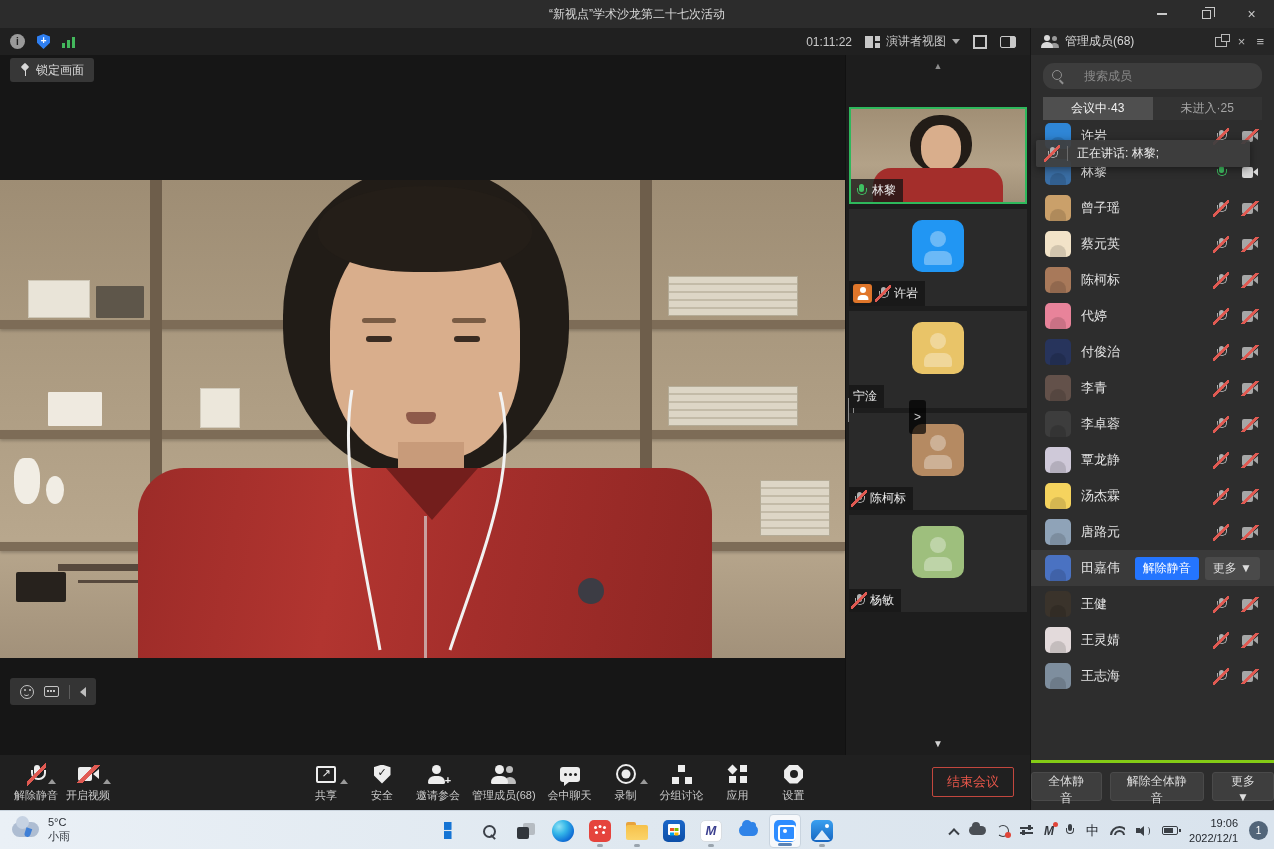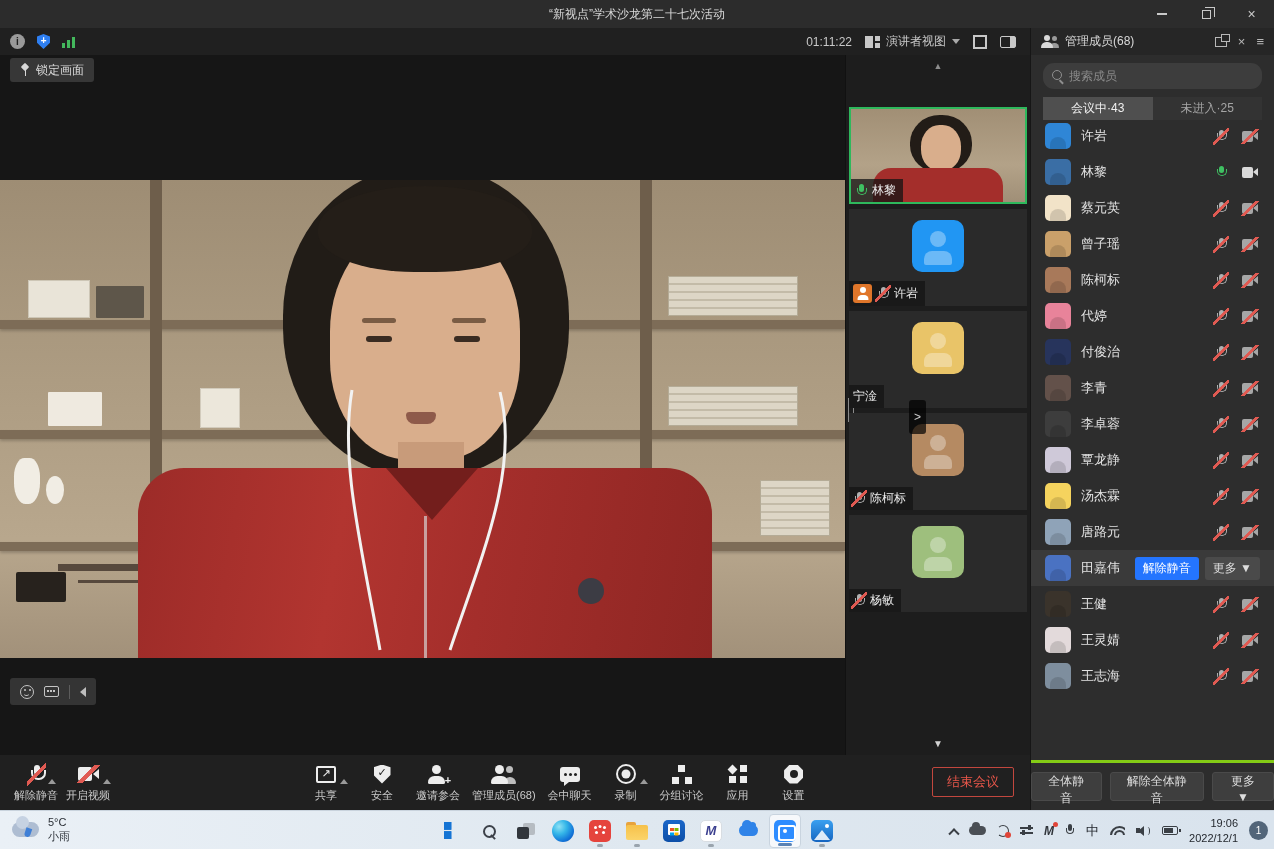--- a/index.html
+++ b/index.html
@@ -135,21 +135,21 @@
   .panel { position:absolute; left:1030px; top:28px; width:244px; height:782px; background:#2d2d2d; border-left:1px solid #161616; }
   .panel-header { height:27px; background:#262626; display:flex; align-items:center; padding:0 10px; gap:6px; color:#d9d9d9; font-size:12px; }
   .i-members-sm { position:relative; width:18px; height:13px; }
   .i-members-sm::before { content:""; position:absolute; left:3px; top:0; width:6px; height:6px; border-radius:50%; background:#d9d9d9; }
   .i-members-sm::after { content:""; position:absolute; left:0; bottom:0; width:12px; height:6px; border-radius:6px 6px 1px 1px; background:#d9d9d9; }
   .i-members-sm .p2::before { content:""; position:absolute; right:2px; top:1px; width:5px; height:5px; border-radius:50%; background:#9a9a9a; }
   .i-members-sm .p2::after { content:""; position:absolute; right:0; bottom:0; width:9px; height:5px; border-radius:5px 5px 1px 1px; background:#9a9a9a; }
   .ph-icons { margin-left:auto; display:flex; align-items:center; gap:11px; color:#b8b8b8; font-size:13px; }
   .i-popout { width:12px; height:10px; border:1.5px solid #b8b8b8; position:relative; }
   .i-popout::after { content:""; position:absolute; right:-4px; top:-4px; width:7px; height:6px; border:1.5px solid #b8b8b8; background:#262626; }
-  .panel-search { margin:8px 12px 8px; height:26px; background:#3d3d3d; border-radius:11px; display:flex; align-items:center; gap:5px; padding:0 9px; }
+  .panel-search { margin:8px 12px 8px; height:26px; background:#3d3d3d; border-radius:11px; display:flex; align-items:center; gap:20px; padding:0 9px; }
   .i-search { width:12px; height:12px; position:relative; flex:none; }
   .i-search::before { content:""; position:absolute; left:0; top:0; width:8px; height:8px; border:1.5px solid #8f8f8f; border-radius:50%; }
   .i-search::after { content:""; position:absolute; right:0; bottom:0; width:5px; height:1.5px; background:#8f8f8f; transform:rotate(45deg); }
   .panel-search input { background:transparent; border:none; outline:none; color:#ddd; font-size:12px; width:100%; font-family:inherit; }
   .panel-search input::placeholder { color:#8a8a8a; }
   .tabs { margin:0 12px; height:23px; display:flex; background:#262626; }
   .tab { flex:1; display:flex; align-items:center; justify-content:center; font-size:12px; color:#a5a5a5; background:#333; }
   .tab.active { background:#4f4f4f; color:#f0f0f0; }
   .mlist { position:absolute; top:90px; left:0; right:0; bottom:50px; overflow:hidden; }
   .mrow { height:36px; display:flex; align-items:center; padding:0 14px; gap:10px; }
@@ -490,38 +490,38 @@
             <span class="wrap mic" data-state="on">
               <i class="icon-mic"></i>
             </span>
             <span class="wrap cam" data-state="on">
               <i class="icon-cam"></i>
             </span>
           </span>
         </div>
 
         <div class="mrow">
+          <span class="m-avatar" style="background: rgb(202, 160, 106);"></span>
+          <span class="m-name">曾子瑶</span>
+
+          <span class="m-icons">
+            <span class="wrap mic" data-state="muted">
+              <i class="icon-mic"></i>
+              <i class="slash"></i>
+            </span>
+            <span class="wrap cam" data-state="off">
+              <i class="icon-cam"></i>
+              <i class="slash"></i>
+            </span>
+          </span>
+        </div>
+
+        <div class="mrow">
           <span class="m-avatar" style="background: rgb(242, 227, 200);"></span>
           <span class="m-name">蔡元英</span>
-
-          <span class="m-icons">
-            <span class="wrap mic" data-state="muted">
-              <i class="icon-mic"></i>
-              <i class="slash"></i>
-            </span>
-            <span class="wrap cam" data-state="off">
-              <i class="icon-cam"></i>
-              <i class="slash"></i>
-            </span>
-          </span>
-        </div>
-
-        <div class="mrow">
-          <span class="m-avatar" style="background: rgb(202, 160, 106);"></span>
-          <span class="m-name">曾子瑶</span>
 
           <span class="m-icons">
             <span class="wrap mic" data-state="muted">
               <i class="icon-mic"></i>
               <i class="slash"></i>
             </span>
             <span class="wrap cam" data-state="off">
               <i class="icon-cam"></i>
               <i class="slash"></i>
             </span>
@@ -710,20 +710,28 @@
               <i class="slash"></i>
             </span>
             <span class="wrap cam" data-state="off">
               <i class="icon-cam"></i>
               <i class="slash"></i>
             </span>
           </span>
         </div>
       </div>
 
+    <div class="speak-toast">
+      <span class="wrap mic" data-state="muted">
+          <i class="icon-mic"></i>
+          <i class="slash"></i>
+        </span>
+      <i class="toast-div"></i>
+      <span>正在讲话: 林黎;</span>
+    </div>
 
     <div class="panel-footer">
       <button class="pf-btn">全体静音</button>
       <button class="pf-btn">解除全体静音</button>
       <button class="pf-btn">更多 ▼</button>
     </div>
   </div>
 
   <div class="toolbar">
     <div class="tbar-left">

